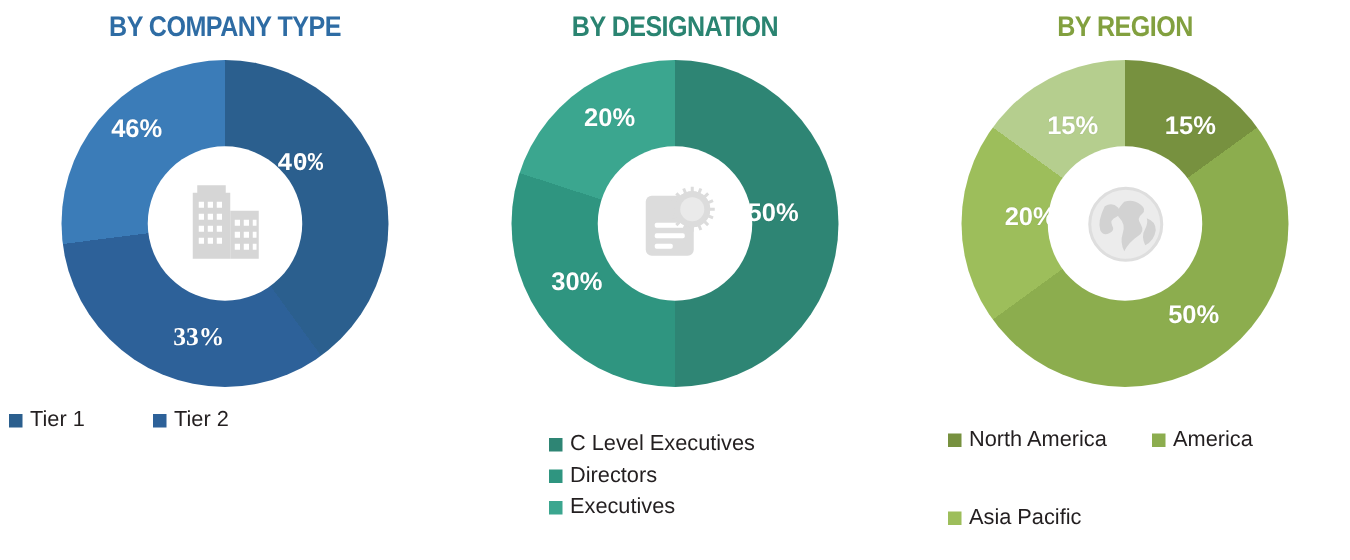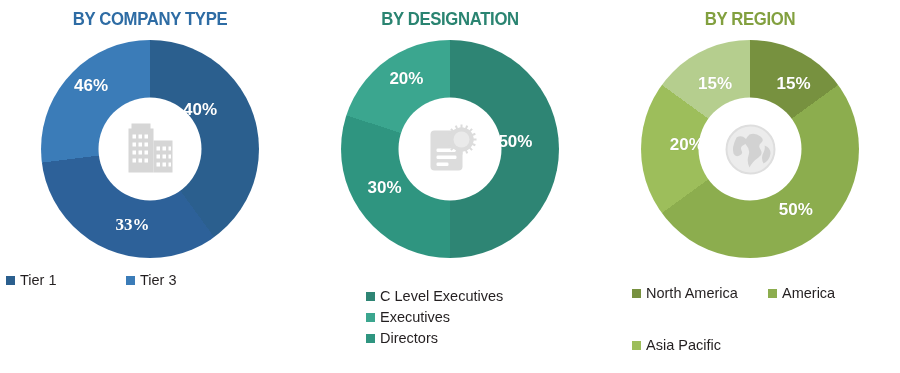--- a/index.html
+++ b/index.html
@@ -96,21 +96,21 @@
     margin-right: 5px;
     flex: 0 0 auto;
   }
 
   
   .legend-tiers {
     display: flex;
     padding-left: 6px;
     gap: 0px;
   }
-  .legend-tiers .legend-item { width: 120px; }
+  .legend-tiers .legend-item { width: 96px; }
 
   
   .legend-designation {
     padding-left: 66px;
     margin-top: 16px;
   }
   .legend-designation .legend-item { margin-bottom: 5px; }
 
   
   .legend-region {
@@ -124,21 +124,21 @@
 </head>
 <body>
 
 <div class="infographic">
 
   <div class="panel panel-1">
     <div class="panel-title">BY COMPANY TYPE</div>
 
     <div class="donut-wrap">
       <div class="donut" style="background: conic-gradient(#2B5F8E 0deg 144deg, #2D6199 144deg 262.8deg, #3B7CB8 262.8deg 360deg);">
-        <div class="slice-label" style="left:73%; top:32%;">40%</div>
+        <div class="slice-label" style="left:73%; top:32%;font-family:Liberation Mono, monospace;">40%</div>
         <div class="slice-label" style="left:42%; top:85%;font-family:Liberation Serif, serif;">33%</div>
         <div class="slice-label" style="left:23%; top:21%;">46%</div>
 
         <div class="hole">
           <span class="center-icon">
             <svg width="56" height="54" viewBox="0 0 56 54" aria-hidden="true">
               <rect x="6" y="6" width="25" height="44" fill="#d6d6d6"></rect>
               <rect x="9" y="1" width="19" height="6" fill="#d6d6d6"></rect>
               <rect x="31" y="18" width="19" height="32" fill="#d6d6d6"></rect>
               <g fill="#ffffff">
@@ -169,22 +169,22 @@
         </div>
       </div>
     </div>
 
     <div class="legend legend-tiers">
       <div class="legend-item">
         <span class="swatch" style="background:#2B5F8E;"></span>
         <span>Tier 1</span>
       </div>
       <div class="legend-item">
-        <span class="swatch" style="background:#3B7CB8;"></span>
-        <span>Tier 3</span>
+        <span class="swatch" style="background:#2D6199;"></span>
+        <span>Tier 2</span>
       </div>
     </div>
   </div>
 
   <div class="panel panel-2">
     <div class="panel-title">BY DESIGNATION</div>
 
     <div class="donut-wrap">
       <div class="donut" style="background: conic-gradient(#2E8574 0deg 180deg, #2F9580 180deg 288deg, #3BA68F 288deg 360deg);">
         <div class="slice-label" style="left:80%; top:47%;">50%</div>
@@ -220,26 +220,26 @@
         </div>
       </div>
     </div>
 
     <div class="legend legend-designation">
       <div class="legend-item">
         <span class="swatch" style="background:#2E8574;"></span>
         <span>C Level Executives</span>
       </div>
       <div class="legend-item">
+        <span class="swatch" style="background:#2F9580;"></span>
+        <span>Directors</span>
+      </div>
+      <div class="legend-item">
         <span class="swatch" style="background:#3BA68F;"></span>
         <span>Executives</span>
-      </div>
-      <div class="legend-item">
-        <span class="swatch" style="background:#2F9580;"></span>
-        <span>Directors</span>
       </div>
     </div>
   </div>
 
   <div class="panel panel-3">
     <div class="panel-title">BY REGION</div>
 
     <div class="donut-wrap">
       <div class="donut" style="background: conic-gradient(#77913F 0deg 54deg, #8CAD4E 54deg 234deg, #9DBE5B 234deg 306deg, #B5CE8E 306deg 360deg);">
         <div class="slice-label" style="left:70%; top:20%;">15%</div>

